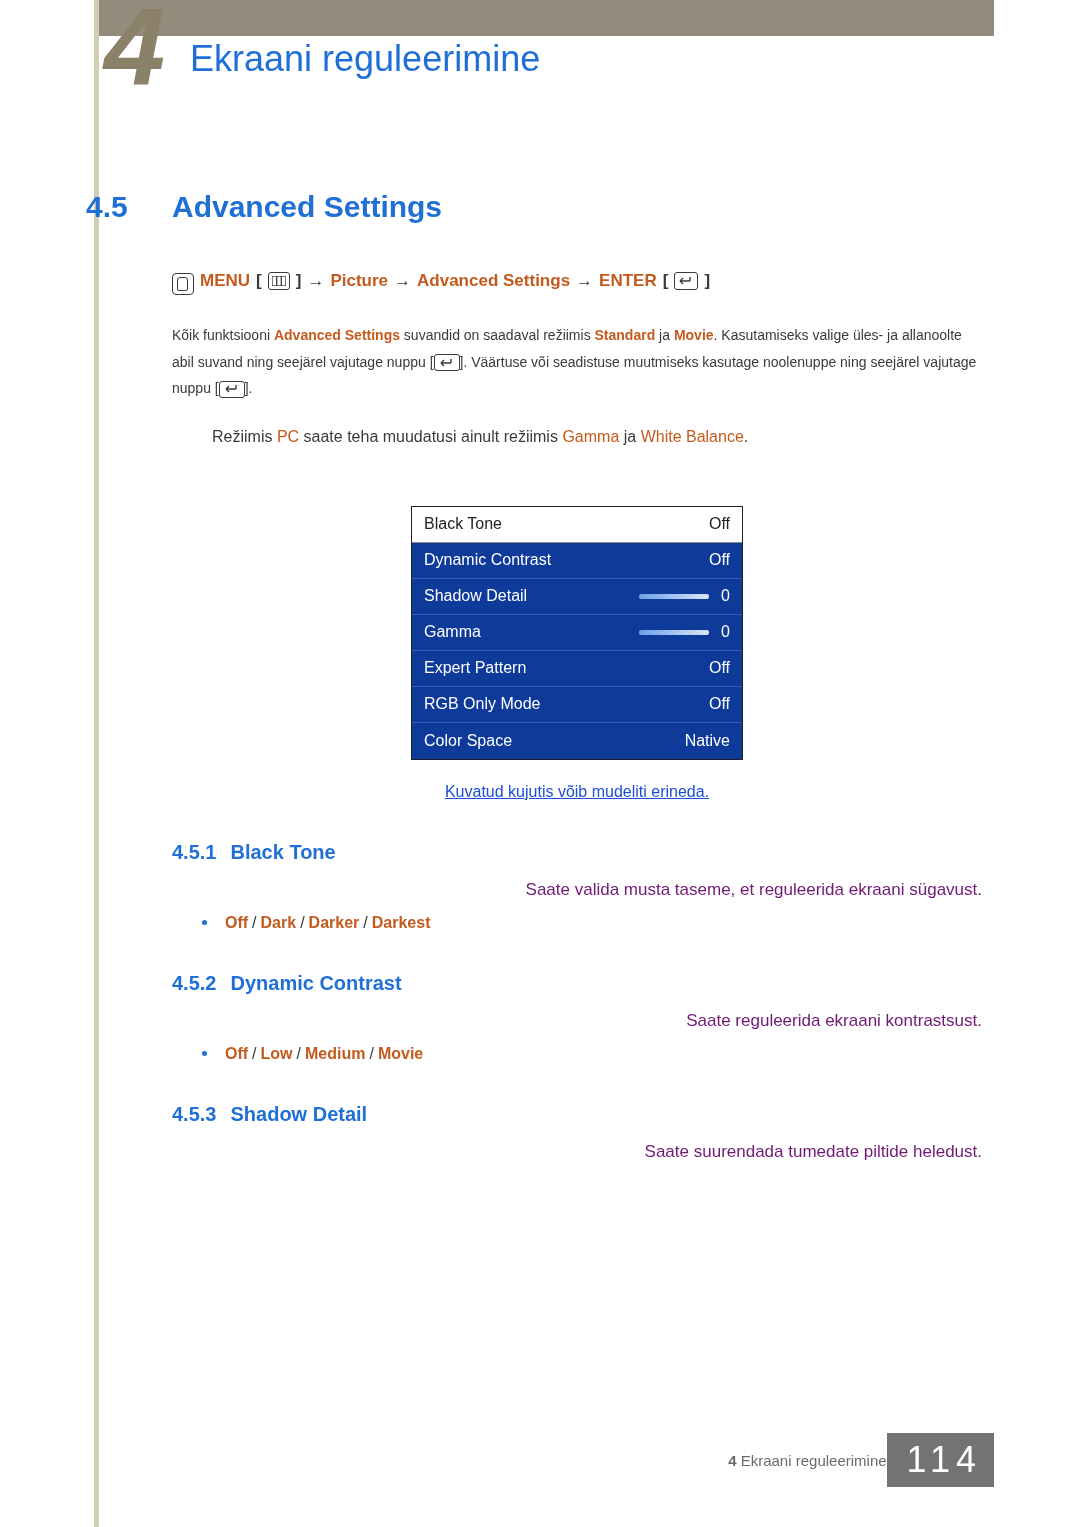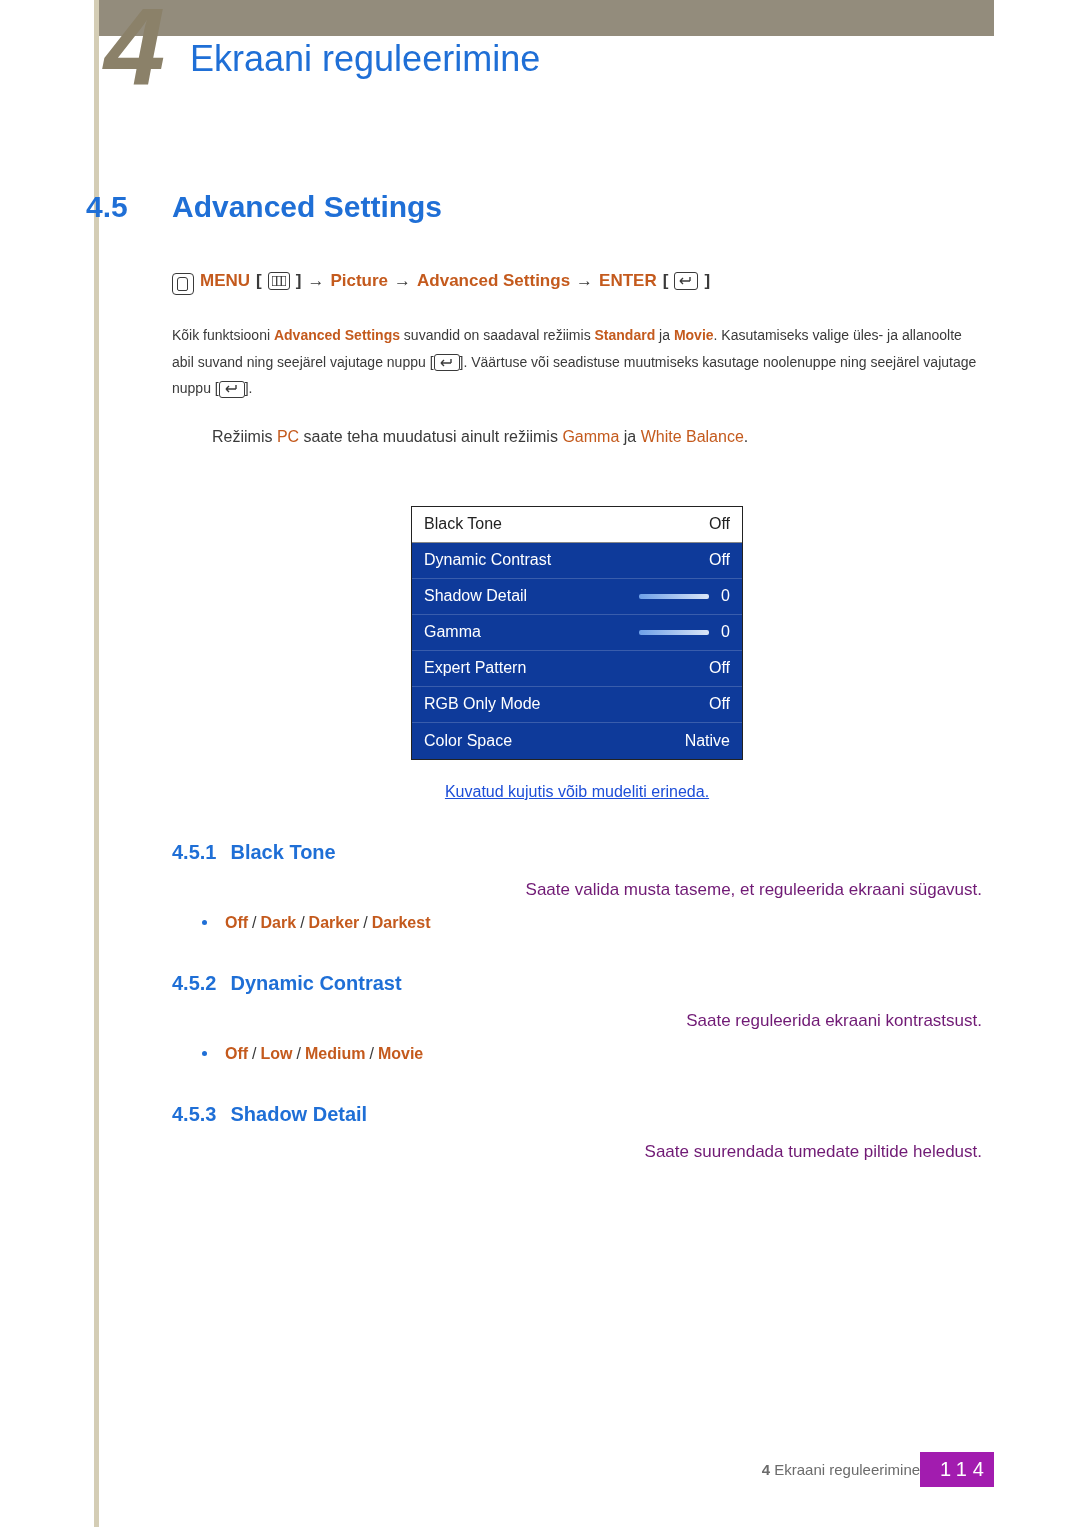--- a/index.html
+++ b/index.html
@@ -162,25 +162,25 @@
   .footer {
     position:absolute;
     right:86px;
     bottom:40px;
     display:flex;
     align-items:center;
     gap:0;
   }
   .footer-text { font-size:15px; color:#6b6b6b; }
   .page-box {
-    background:#a21caf;
+    background:#737373;
     color:#fff;
-    font-size:20px;
+    font-size:36px;
     letter-spacing:6px;
-    padding:6px 4px 6px 20px;
+    padding:6px 12px 6px 20px;
     font-weight:400;
   }
 </style>
 </head>
 <body>
 
 <div class="left-rail"></div>
 <div class="top-bar"></div>
 <div class="big-4">4</div>
 <div class="chapter-title">Ekraani reguleerimine</div>

